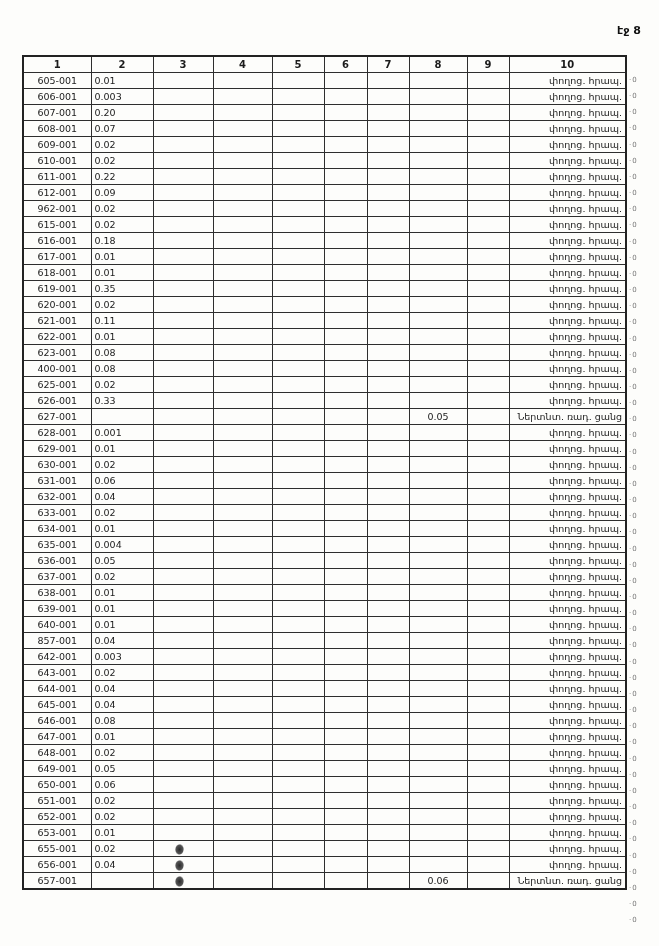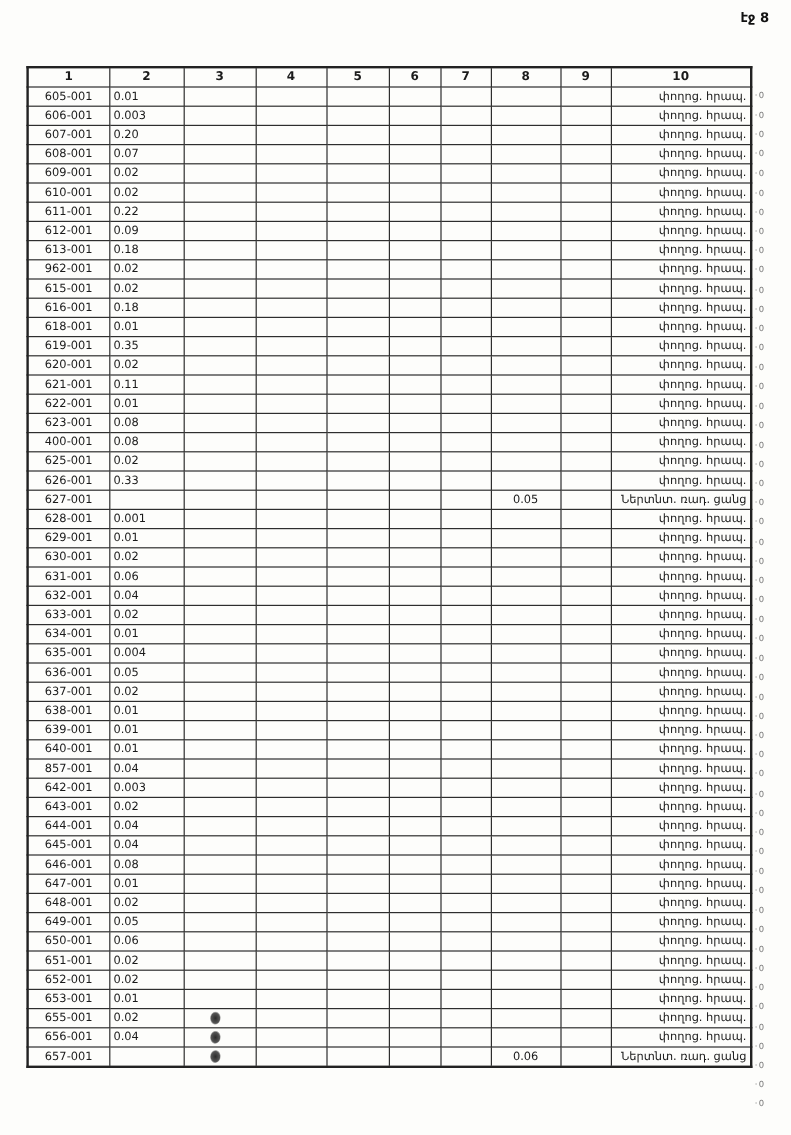--- a/index.html
+++ b/index.html
@@ -4,21 +4,21 @@
 <style>
   html,body{margin:0;padding:0;}
   body{
     width:659px;height:946px;position:relative;
     background:#fdfdfb;
     font-family:"DejaVu Sans", sans-serif;
     color:#1b1b1b;
     overflow:hidden;
   }
   .page-label{
-    position:absolute;top:8px;right:18px;
+    position:absolute;top:24px;right:18px;
     font-size:11px;font-weight:bold;color:#111;
   }
   table.data{
     position:absolute;left:22px;top:55px;
     border-collapse:collapse;
     table-layout:fixed;
     width:603px;
   }
   table.data th, table.data td{
     border:1px solid #2e2e2e;
@@ -179,32 +179,20 @@
         <td class="c-3"></td>
         <td class="c-4"></td>
         <td class="c-5"></td>
         <td class="c-6"></td>
         <td class="c-7"></td>
         <td class="c-v8"></td>
         <td class="c-9"></td>
         <td class="c-note">փողոց. հրապ.</td>
       </tr>
       <tr>
-        <td class="c-id">613-001</td>
-        <td class="c-val">0.18</td>
-        <td class="c-3"></td>
-        <td class="c-4"></td>
-        <td class="c-5"></td>
-        <td class="c-6"></td>
-        <td class="c-7"></td>
-        <td class="c-v8"></td>
-        <td class="c-9"></td>
-        <td class="c-note">փողոց. հրապ.</td>
-      </tr>
-      <tr>
         <td class="c-id">962-001</td>
         <td class="c-val">0.02</td>
         <td class="c-3"></td>
         <td class="c-4"></td>
         <td class="c-5"></td>
         <td class="c-6"></td>
         <td class="c-7"></td>
         <td class="c-v8"></td>
         <td class="c-9"></td>
         <td class="c-note">փողոց. հրապ.</td>
@@ -217,20 +205,32 @@
         <td class="c-5"></td>
         <td class="c-6"></td>
         <td class="c-7"></td>
         <td class="c-v8"></td>
         <td class="c-9"></td>
         <td class="c-note">փողոց. հրապ.</td>
       </tr>
       <tr>
         <td class="c-id">616-001</td>
         <td class="c-val">0.18</td>
+        <td class="c-3"></td>
+        <td class="c-4"></td>
+        <td class="c-5"></td>
+        <td class="c-6"></td>
+        <td class="c-7"></td>
+        <td class="c-v8"></td>
+        <td class="c-9"></td>
+        <td class="c-note">փողոց. հրապ.</td>
+      </tr>
+      <tr>
+        <td class="c-id">617-001</td>
+        <td class="c-val">0.01</td>
         <td class="c-3"></td>
         <td class="c-4"></td>
         <td class="c-5"></td>
         <td class="c-6"></td>
         <td class="c-7"></td>
         <td class="c-v8"></td>
         <td class="c-9"></td>
         <td class="c-note">փողոց. հրապ.</td>
       </tr>
       <tr>

